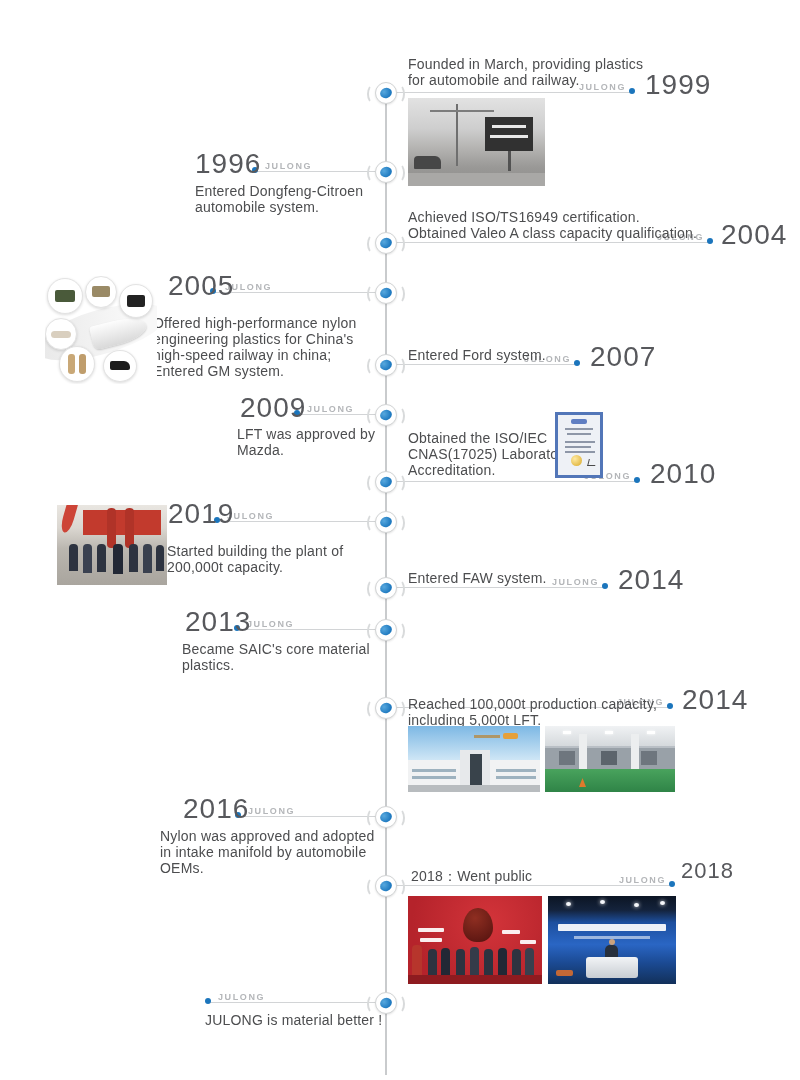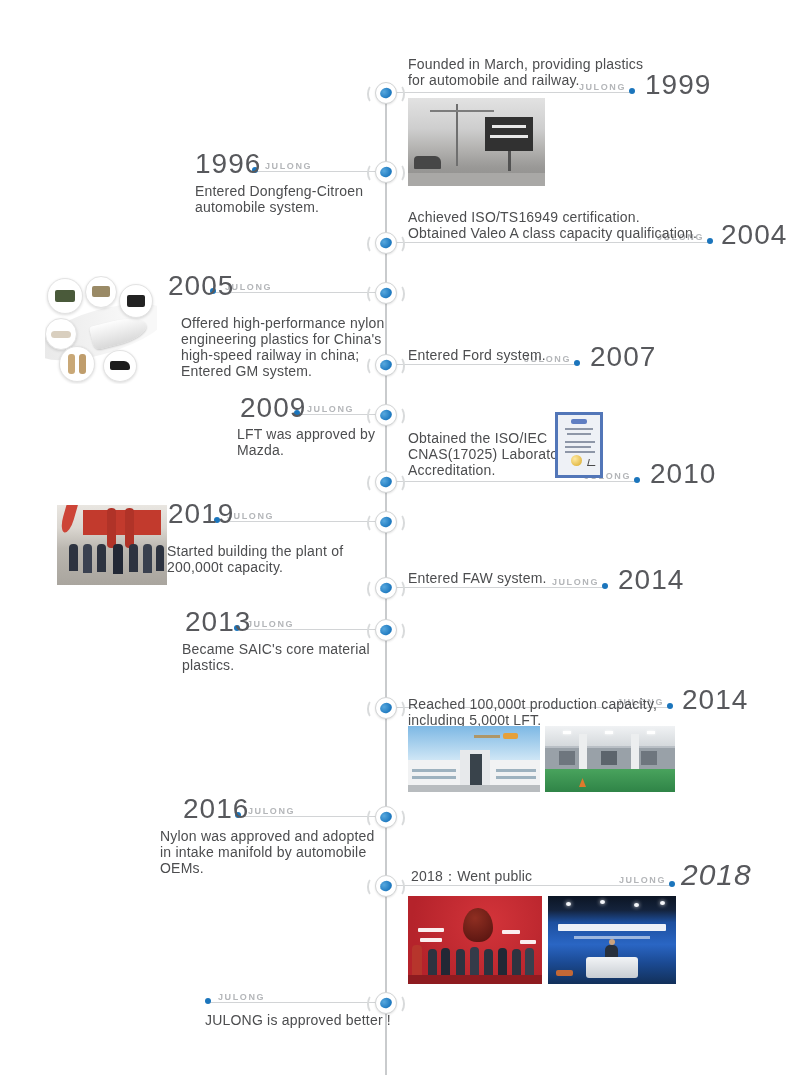--- a/index.html
+++ b/index.html
@@ -5,21 +5,21 @@
 <style>
   html,body{margin:0;padding:0;background:#ffffff;}
   .canvas{position:relative;width:800px;height:1080px;margin:0 auto;background:#ffffff;
           font-family:"Liberation Sans",sans-serif;overflow:hidden;}
   .event{position:static;}
   .vline{position:absolute;width:2px;background:#c9cbcd;}
   .hline{position:absolute;height:1px;background:#d2d4d6;}
   .mini-dot{position:absolute;width:6px;height:6px;border-radius:50%;background:#1b75bc;}
   .brand-label{position:absolute;font-size:9px;font-weight:bold;letter-spacing:1.6px;color:#b4b6b9;}
   .year{position:absolute;font-size:28px;font-weight:300;color:#57585c;letter-spacing:1px;line-height:1;}
-  .year.big{font-size:30px;font-style:italic;}
+  .year.big{font-size:22px;}
   .desc{position:absolute;font-size:14px;line-height:16px;color:#4c4d4f;letter-spacing:.2px;white-space:pre-line;}
   
   .node{position:absolute;width:20px;height:20px;background:#fff;border:1px solid #d2d4d5;border-radius:50%;
         box-shadow:0 1px 2px rgba(0,0,0,.10);}
   .ndot{position:absolute;left:4px;top:5px;width:12px;height:10px;border-radius:50%;
         background:radial-gradient(circle at 38% 32%,#57a8de 0%,#1c77be 72%);transform:rotate(-22deg);}
   .arc{position:absolute;top:1px;width:9px;height:16px;border:2px solid transparent;border-radius:50%;}
   .arc.l{left:-9px;border-left-color:#d8dadb;}
   .arc.r{right:-9px;border-right-color:#d8dadb;}
   
@@ -143,21 +143,21 @@
       <i class="arc r"></i>
       <b class="ndot"></b>
     </div>
   </div>
 
   <div class="event">
     <div class="hline" style="left:213px;top:292px;width:173px"></div>
     <span class="mini-dot" style="left:210px;top:288px"></span>
     <span class="brand-label" style="left:225px;top:282px">JULONG</span>
     <span class="year" style="left:168px;top:272px">2005</span>
-    <div class="desc" style="left:181px;top:315px">Offered high-performance nylon
+    <div class="desc" style="left:153px;top:315px">Offered high-performance nylon
 engineering plastics for China's
 high-speed railway in china;
 Entered GM system.</div>
     <div class="photo" id="p2005">
       <span class="ph swoosh"></span>
       <span class="ph nose"></span>
       <span class="co" style="left:2px;top:2px;width:34px;height:34px">
         <span class="part" style="left:7px;top:11px;width:20px;height:12px;background:#4a5a3a"></span>
       </span>
       <span class="co" style="left:40px;top:0;width:30px;height:30px">
@@ -384,21 +384,21 @@
       <i class="arc l"></i>
       <i class="arc r"></i>
       <b class="ndot"></b>
     </div>
   </div>
 
   <div class="event">
     <div class="hline" style="left:208px;top:1002px;width:178px"></div>
     <span class="mini-dot" style="left:205px;top:998px"></span>
     <span class="brand-label" style="left:218px;top:992px">JULONG</span>
-    <div class="desc" style="left:205px;top:1012px">JULONG is approved better !</div>
+    <div class="desc" style="left:205px;top:1012px">JULONG is material better !</div>
     <div class="node" style="left:375px;top:992px">
       <i class="arc l"></i>
       <i class="arc r"></i>
       <b class="ndot"></b>
     </div>
   </div>
 
 </div>
 
 </body></html>

